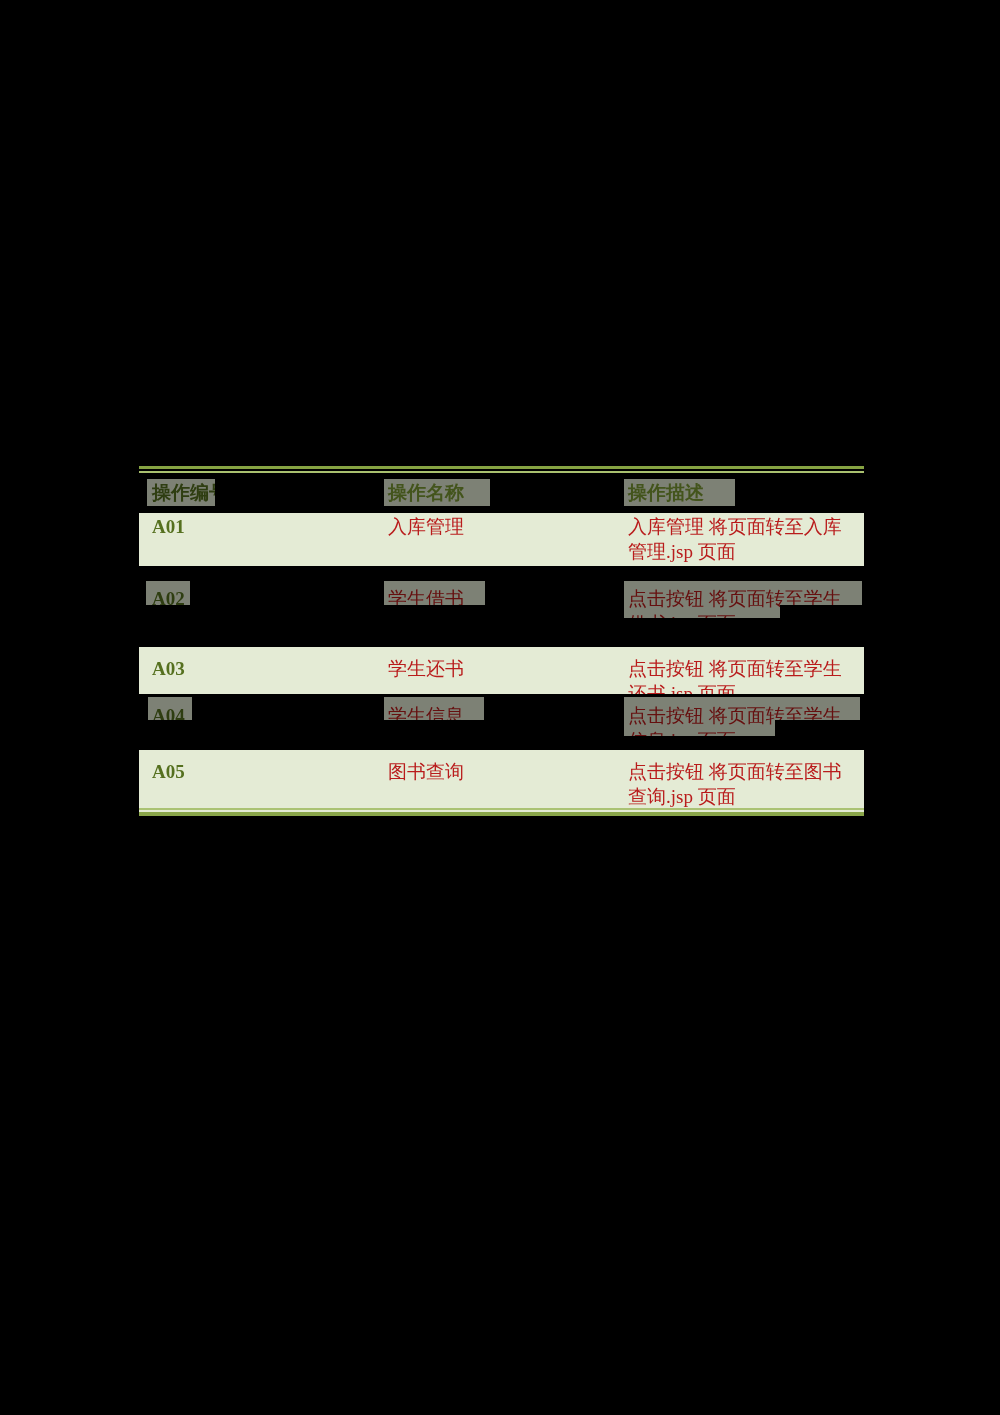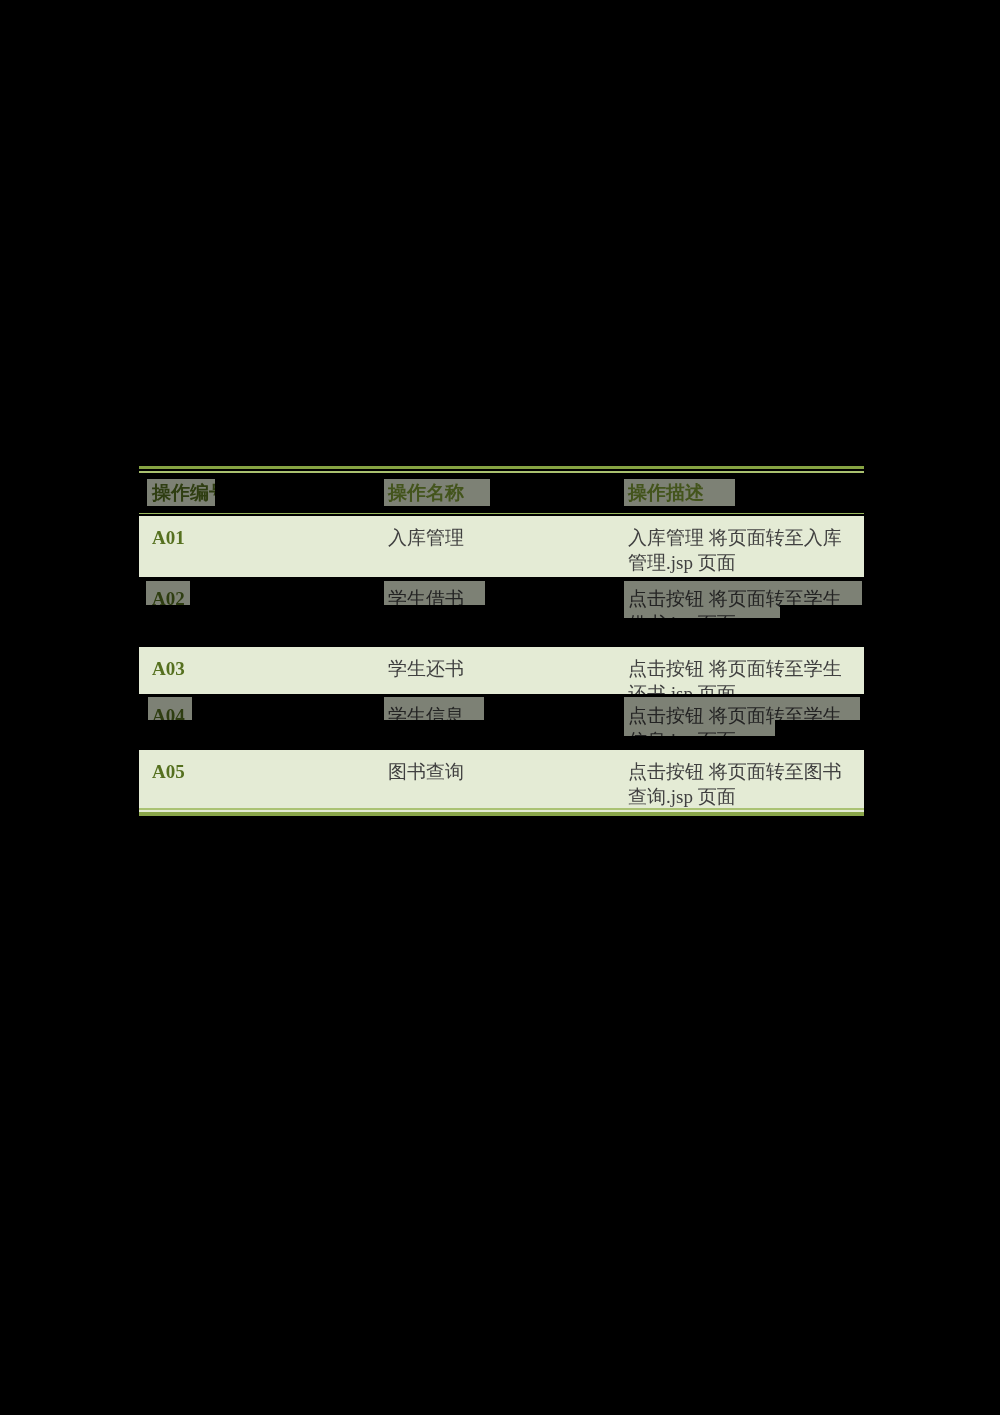--- a/index.html
+++ b/index.html
@@ -64,21 +64,21 @@
     left: 139px;
     width: 725px;
     background: #e4ebd5;
     box-sizing: border-box;
   }
   .row .cell {
     position: absolute;
     top: 0;
     font-size: 19px;
     line-height: 25px;
-    color: #404040;
+    color: #b91c1c;
     white-space: pre-wrap;
   }
   .row .cell.id {
     left: 13px;
     width: 230px;
     font-weight: bold;
     color: #55701f;
   }
   .row .cell.name {
     left: 249px;
@@ -103,21 +103,21 @@
     height: 39px;
     background: #e4ebd5;
   }
   .header-row .cell {
     padding-top: 7px;
     font-weight: bold;
     color: #7b9a33;
   }
 
   
-  .row-a01 { top: 516px; height: 61px; }
+  .row-a01 { top: 505px; height: 61px; }
   .row-a02 { top: 577px; height: 58px; }
   .row-a03 { top: 647px; height: 70px; }
   .row-a04 { top: 694px; height: 56px; }
   .row-a05 { top: 750px; height: 64px; }
 
   .row-a01 .cell, .row-a02 .cell, .row-a03 .cell,
   .row-a04 .cell, .row-a05 .cell { padding-top: 9px; }
 
   
   .overlay {

